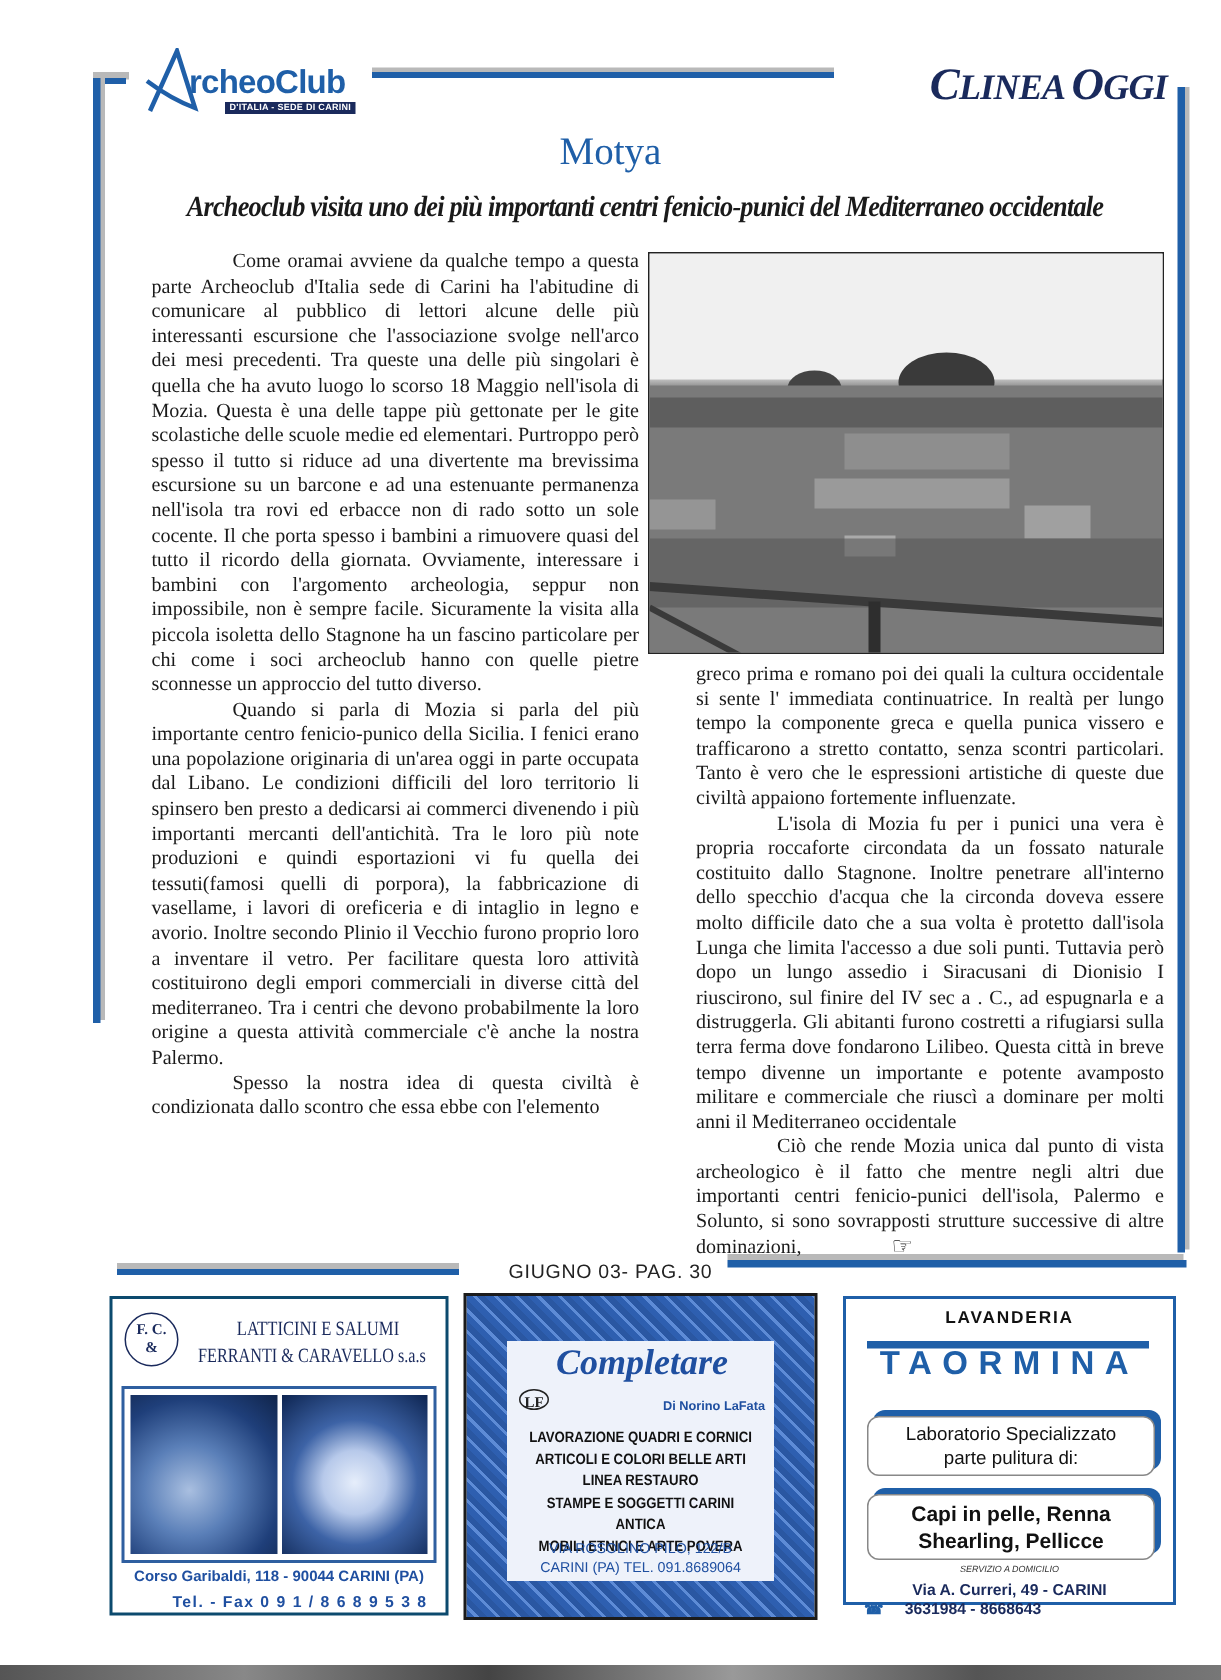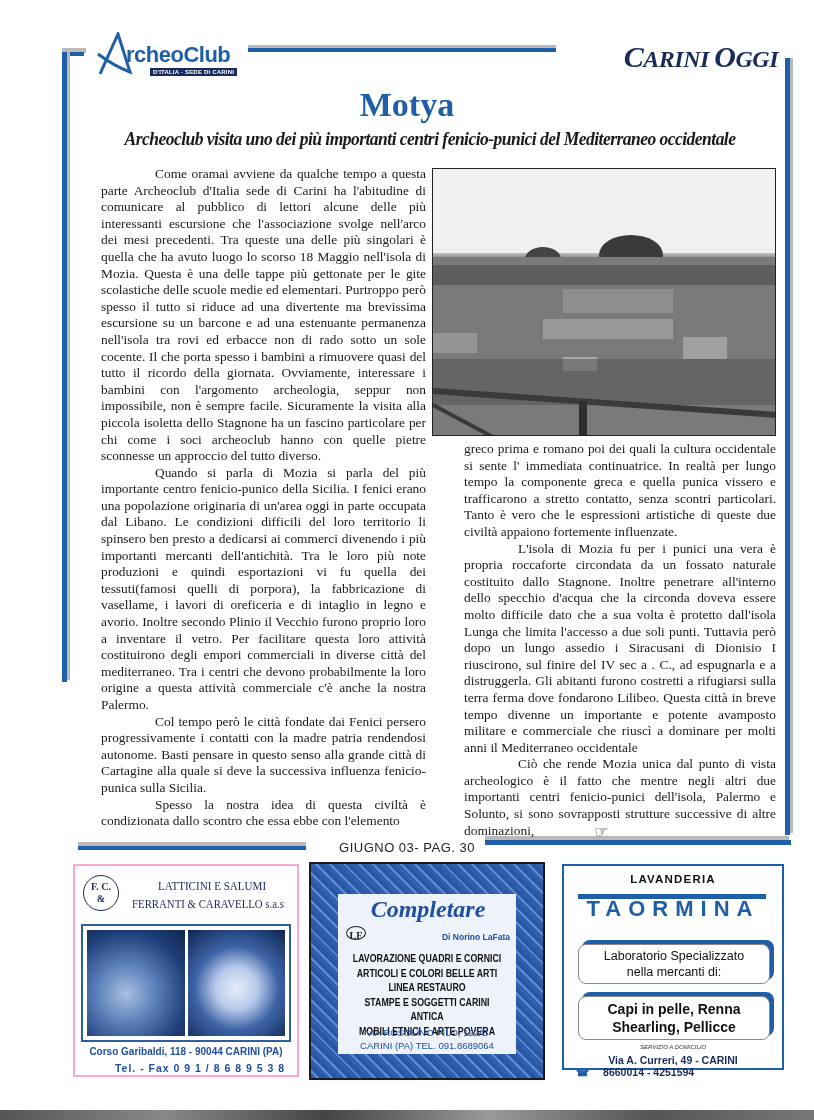--- a/index.html
+++ b/index.html
@@ -11,38 +11,38 @@
   .bar-grey { position: absolute; background: #b9b9b9; }
 
   
   .logo { position: absolute; left: 96px; top: 32px; width: 140px; height: 50px; }
   .logo svg { position: absolute; left: 0; top: 0; }
   .logo-text { position: absolute; left: 30px; top: 10px; font-family: "Liberation Sans", sans-serif; font-weight: bold; font-size: 22px; color: #1f5fa8; letter-spacing: -0.5px; }
   .logo-sub { position: absolute; left: 54px; top: 36px; background: #1a2a5c; color: #fff; font-family: "Liberation Sans", sans-serif; font-weight: bold; font-size: 6px; padding: 1px 3px; letter-spacing: 0.2px; white-space: nowrap; }
   .masthead { position: absolute; right: 36px; top: 40px; font-family: "Liberation Serif", serif; font-style: italic; font-weight: bold; color: #1a2a5c; font-size: 24px; letter-spacing: -0.5px; }
   .masthead .cap { font-size: 30px; }
 
-  .title { position: absolute; left: 0; width: 814px; top: 86px; text-align: center; font-family: "Liberation Serif", serif; font-weight: bold; font-size: 34px; color: #1f5fa8; }
+  .title { position: absolute; left: 0; width: 814px; top: 86px; text-align: center; font-family: "Liberation Serif", serif; font-weight: normal; font-size: 26px; color: #1f5fa8; }
   .subtitle { position: absolute; left: 70px; width: 720px; top: 128px; text-align: center; font-family: "Liberation Serif", serif; font-style: italic; font-weight: bold; font-size: 19.5px; color: #1a1a1a; letter-spacing: -0.6px; transform: scaleX(0.9); transform-origin: center; }
 
   
   .col { position: absolute; font-size: 13.4px; line-height: 16.6px; text-align: justify; color: #1a1a1a; }
   .col p { text-indent: 54px; margin-left: 32px; }
   .col-left { left: 69px; top: 166px; width: 357px; }
   .col-right { left: 432px; top: 441px; width: 344px; }
   .pointing-hand { display: inline-block; font-size: 16px; line-height: 12px; color: #1a1a1a; margin-left: 6px; vertical-align: middle; }
 
   .photo { position: absolute; left: 432px; top: 168px; width: 344px; height: 268px; border: 1.5px solid #222; overflow: hidden; background: linear-gradient(180deg, #f2f2f2 0%, #e8e8e8 30%, #9a9a9a 33%, #6c6c6c 45%, #808080 60%, #5e5e5e 75%, #6a6a6a 100%); }
   .photo svg { position: absolute; left: 0; top: 0; }
 
   .footer-label { position: absolute; left: 0; width: 814px; top: 840px; text-align: center; font-family: "Liberation Sans", sans-serif; font-size: 13px; color: #222; letter-spacing: 0.5px; }
 
   
   .ad { position: absolute; }
-  .ad1 { left: 73px; top: 864px; width: 226px; height: 213px; border: 2px solid #f9a8d4; background: #fff; }
+  .ad1 { left: 73px; top: 864px; width: 226px; height: 213px; border: 2px solid #0c4a6e; background: #fff; }
   .ad1 .fc-badge { position: absolute; left: 8px; top: 9px; width: 36px; height: 36px; border: 1.5px solid #1a2a5c; border-radius: 50%; text-align: center; font-family: "Liberation Serif", serif; font-weight: bold; font-size: 10px; color: #1a2a5c; line-height: 12px; padding-top: 5px; }
   .ad1 .ad1-t1 { position: absolute; left: 52px; top: 12px; width: 170px; text-align: center; font-family: "Liberation Serif", serif; font-size: 13.5px; color: #1a2a5c; transform: scaleX(0.82); }
   .ad1 .ad1-t2 { position: absolute; left: 38px; top: 30px; width: 190px; text-align: center; font-family: "Liberation Serif", serif; font-size: 13.5px; color: #1a2a5c; transform: scaleX(0.8); white-space: nowrap; }
   .ad1 .ad1-photos { position: absolute; left: 6px; top: 58px; width: 210px; height: 118px; border: 2px solid #2f5fa0; background: #fff; padding: 4px; display: flex; gap: 3px; }
   .ad1 .ad1-photo { flex: 1; background: radial-gradient(circle at 40% 60%, #a9bfe0 0%, #5a7fb8 35%, #1f3f7a 70%, #10244a 100%); }
   .ad1 .ad1-photo.right { background: radial-gradient(circle at 50% 55%, #e6eefb 0%, #b7c9ea 28%, #3d63a6 55%, #0d2450 100%); }
   .ad1 .ad1-addr { position: absolute; left: 0; width: 222px; top: 180px; text-align: center; font-family: "Liberation Sans", sans-serif; font-weight: bold; font-size: 10px; color: #1f4fa0; white-space: nowrap; }
   .ad1 .ad1-tel { position: absolute; left: 0; width: 222px; top: 196px; text-align: center; font-family: "Liberation Sans", sans-serif; font-weight: bold; font-size: 10.5px; color: #1f4fa0; letter-spacing: 1px; padding-left: 28px; }
 
   .ad2 { left: 309px; top: 862px; width: 236px; height: 218px; border: 2px solid #1b1b1b; background: repeating-linear-gradient(45deg, #2e5fb0 0 4px, #5d8bd6 4px 6px, #2a57a2 6px 10px); }
@@ -88,30 +88,29 @@
 
 <div class="logo">
   <svg width="40" height="46" viewBox="0 0 40 46">
     <path d="M4 42 L22 2 L34 40 Q18 34 2 22" fill="none" stroke="#1f5fa8" stroke-width="3"></path>
   </svg>
   <span class="logo-text">rcheoClub</span>
   <span class="logo-sub">D'ITALIA - SEDE DI CARINI</span>
 </div>
 
 <div class="masthead">
-  <span class="cap">C</span><span>ARINI </span><span class="cap">O</span><span>GGI</span>
+  <span class="cap">C</span><span>LINEA </span><span class="cap">O</span><span>GGI</span>
 </div>
 
 <div class="title">Motya</div>
 <div class="subtitle">Archeoclub visita uno dei più importanti centri fenicio-punici del Mediterraneo occidentale</div>
 
 <div class="col col-left">
   <p>Come oramai avviene da qualche tempo a questa parte Archeoclub d'Italia sede di Carini ha l'abitudine di comunicare al pubblico di lettori alcune delle più interessanti escursione che l'associazione svolge nell'arco dei mesi precedenti. Tra queste una delle più singolari è quella che ha avuto luogo lo scorso 18 Maggio nell'isola di Mozia. Questa è una delle tappe più gettonate per le gite scolastiche delle scuole medie ed elementari. Purtroppo però spesso il tutto si riduce ad una divertente ma brevissima escursione su un barcone e ad una estenuante permanenza nell'isola tra rovi ed erbacce non di rado sotto un sole cocente. Il che porta spesso i bambini a rimuovere quasi del tutto il ricordo della giornata. Ovviamente, interessare i bambini con l'argomento archeologia, seppur non impossibile, non è sempre facile. Sicuramente la visita alla piccola isoletta dello Stagnone ha un fascino particolare per chi come i soci archeoclub hanno con quelle pietre sconnesse un approccio del tutto diverso.</p>
   <p>Quando si parla di Mozia si parla del più importante centro fenicio-punico della Sicilia. I fenici erano una popolazione originaria di un'area oggi in parte occupata dal Libano. Le condizioni difficili del loro territorio li spinsero ben presto a dedicarsi ai commerci divenendo i più importanti mercanti dell'antichità. Tra le loro più note produzioni e quindi esportazioni vi fu quella dei tessuti(famosi quelli di porpora), la fabbricazione di vasellame, i lavori di oreficeria e di intaglio in legno e avorio. Inoltre secondo Plinio il Vecchio furono proprio loro a inventare il vetro.    Per facilitare questa loro attività costituirono degli empori commerciali in diverse città del mediterraneo. Tra i centri che devono probabilmente la loro origine a questa attività commerciale c'è anche la nostra Palermo.</p>
-  <p>Col tempo però le città fondate dai Fenici persero progressivamente i contatti con la madre patria rendendosi autonome. Basti pensare in questo senso alla grande città di Cartagine alla quale si deve la successiva influenza fenicio-punica sulla Sicilia.</p>
   <p>Spesso la nostra idea di questa civiltà è condizionata dallo scontro che essa ebbe con l'elemento</p>
 </div>
 
 <div class="photo" title="Rovine archeologiche di Mozia">
   <svg width="344" height="268" viewBox="0 0 344 268">
     <rect x="0" y="0" width="344" height="84" fill="#f0f0f0"></rect>
     <ellipse cx="198" cy="86" rx="32" ry="20" fill="#3a3a3a"></ellipse>
     <ellipse cx="110" cy="90" rx="18" ry="12" fill="#444"></ellipse>
     <rect x="0" y="88" width="344" height="180" fill="#7a7a7a"></rect>
     <rect x="0" y="96" width="344" height="20" fill="#5e5e5e"></rect>
@@ -168,26 +167,26 @@
     </div>
   </div>
 </div>
 
 <div class="ad ad3">
   <div class="t1">LAVANDERIA</div>
   <div class="t-bar"></div>
   <div class="t2">TAORMINA</div>
   <div class="box box1">
     <div>Laboratorio Specializzato</div>
-    <div>nella mercanti di:</div>
+    <div>parte pulitura di:</div>
   </div>
   <div class="box box2">
     <div>Capi in pelle, Renna</div>
     <div>Shearling, Pellicce</div>
   </div>
   <div class="svc">SERVIZIO A DOMICILIO</div>
   <div class="addr">Via A. Curreri, 49 - CARINI</div>
   <div class="tel">
-    <span class="phone-icon">☎</span><span>8660014 - 4251594</span>
+    <span class="phone-icon">☎</span><span>3631984 - 8668643</span>
   </div>
 </div>
 
 <div class="bottom-strip"></div>
 
 </body></html>

